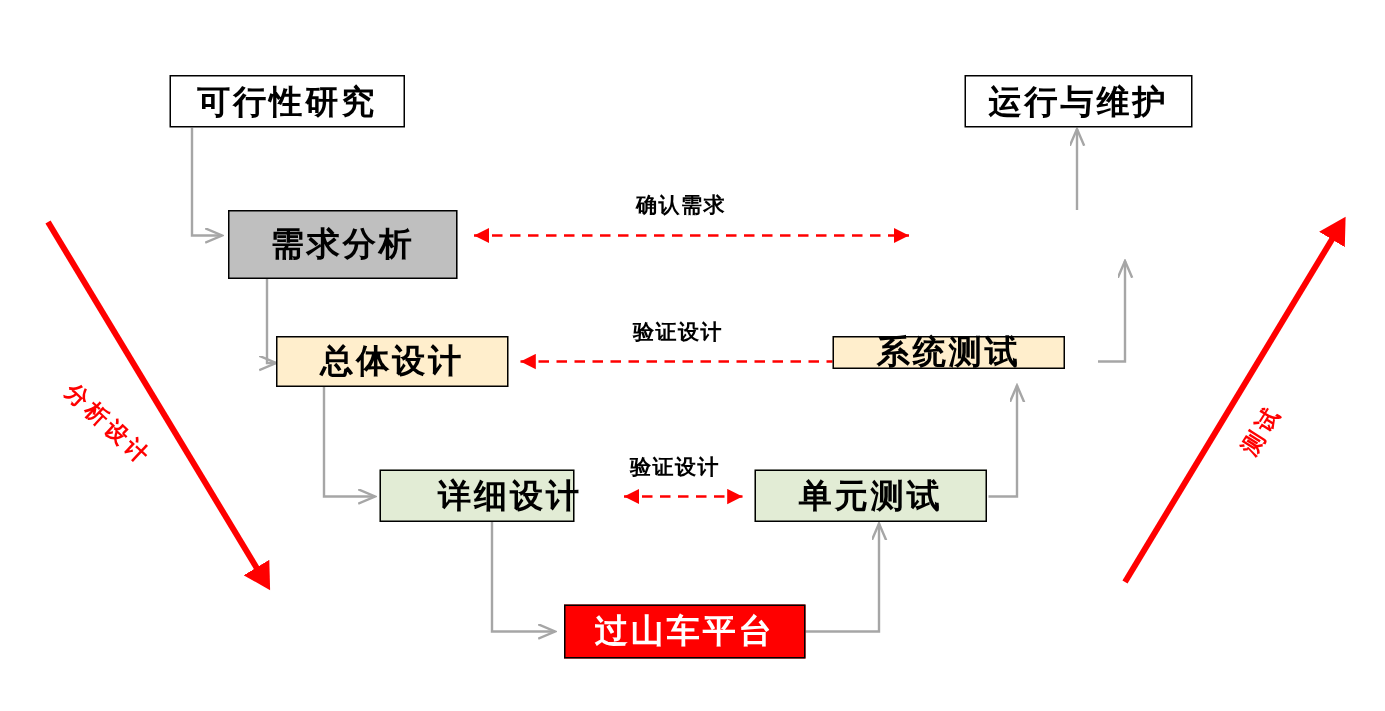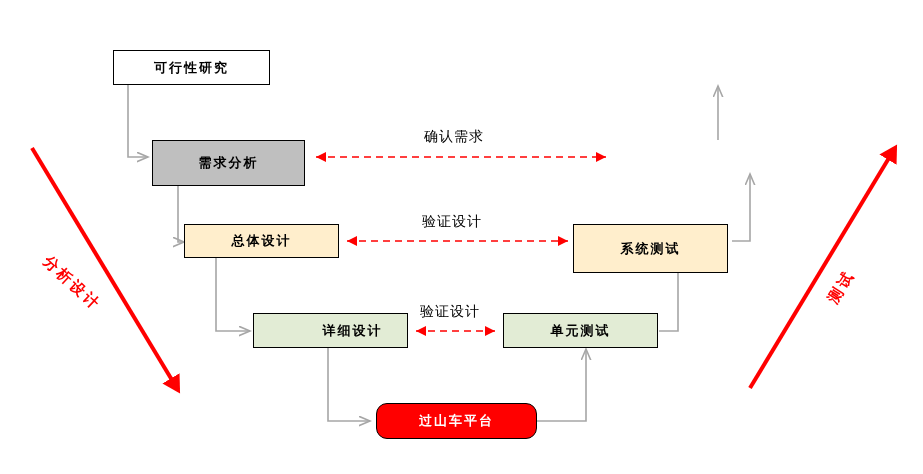--- a/index.html
+++ b/index.html
@@ -26,37 +26,37 @@
     height: 474px;
     pointer-events: none;
   }
   .node {
     position: absolute;
     box-sizing: border-box;
     border: 1px solid #000000;
     display: flex;
     align-items: center;
     justify-content: center;
-    font-size: 13px;
+    font-size: 22px;
     font-weight: bold;
     letter-spacing: 2px;
     color: #000000;
     white-space: nowrap;
     z-index: 3;
   }
   .node.plain   { background: #ffffff; }
   .node.gray    { background: #bfbfbf; }
   .node.cream   { background: #ffeecc; align-items: center; }
   .node.green   { background: #e2ecd5; }
   .node.redfill { background: #ff0000; color: #ffffff; }
 
   .edge-label {
     position: absolute;
     font-size: 14px;
-    font-weight: normal;
+    font-weight: bold;
     color: #000000;
     letter-spacing: 1px;
     white-space: nowrap;
     z-index: 4;
     background: transparent;
   }
   .phase-label {
     position: absolute;
     font-size: 15px;
     font-weight: bold;
@@ -115,43 +115,46 @@
     <g stroke="#ff0000" stroke-width="4" fill="none" marker-end="url(#bigRedArrow)">
       <line x1="32" y1="148" x2="178" y2="390"></line>
       <line x1="750" y1="388" x2="895" y2="148"></line>
     </g>
   </svg>
 
   <div class="node plain" style="left:113px; top:50px; width:157px; height:35px;">
     <span>可行性研究</span>
   </div>
 
+  <div class="node plain" style="left:643px; top:50px; width:152px; height:35px;">
+    <span>运行与维护</span>
+  </div>
 
   <div class="node gray" style="left:152px; top:140px; width:153px; height:46px;">
     <span>需求分析</span>
   </div>
 
 
   <div class="node cream" style="left:184px; top:224px; width:155px; height:34px;">
     <span>总体设计</span>
   </div>
 
-  <div class="node cream" style="left:573px; top:224px; width:155px; height:49px;">
+  <div class="node cream" style="left:555px; top:224px; width:155px; height:22px;">
     <span>系统测试</span>
   </div>
 
-  <div class="node green" style="left:253px; top:313px; width:155px; height:35px;padding-left:44px;">
+  <div class="node green" style="left:253px; top:313px; width:130px; height:35px;padding-left:44px;">
     <span>详细设计</span>
   </div>
 
   <div class="node green" style="left:503px; top:313px; width:155px; height:35px;">
     <span>单元测试</span>
   </div>
 
-  <div class="node redfill" style="left:376px; top:403px; width:161px; height:36px;border-radius:11px;">
+  <div class="node redfill" style="left:376px; top:403px; width:161px; height:36px;">
     <span>过山车平台</span>
   </div>
 
   <div class="edge-label" style="left:424px; top:128px;">
     <span>确认需求</span>
   </div>
 
   <div class="edge-label" style="left:422px; top:213px;">
     <span>验证设计</span>
   </div>

